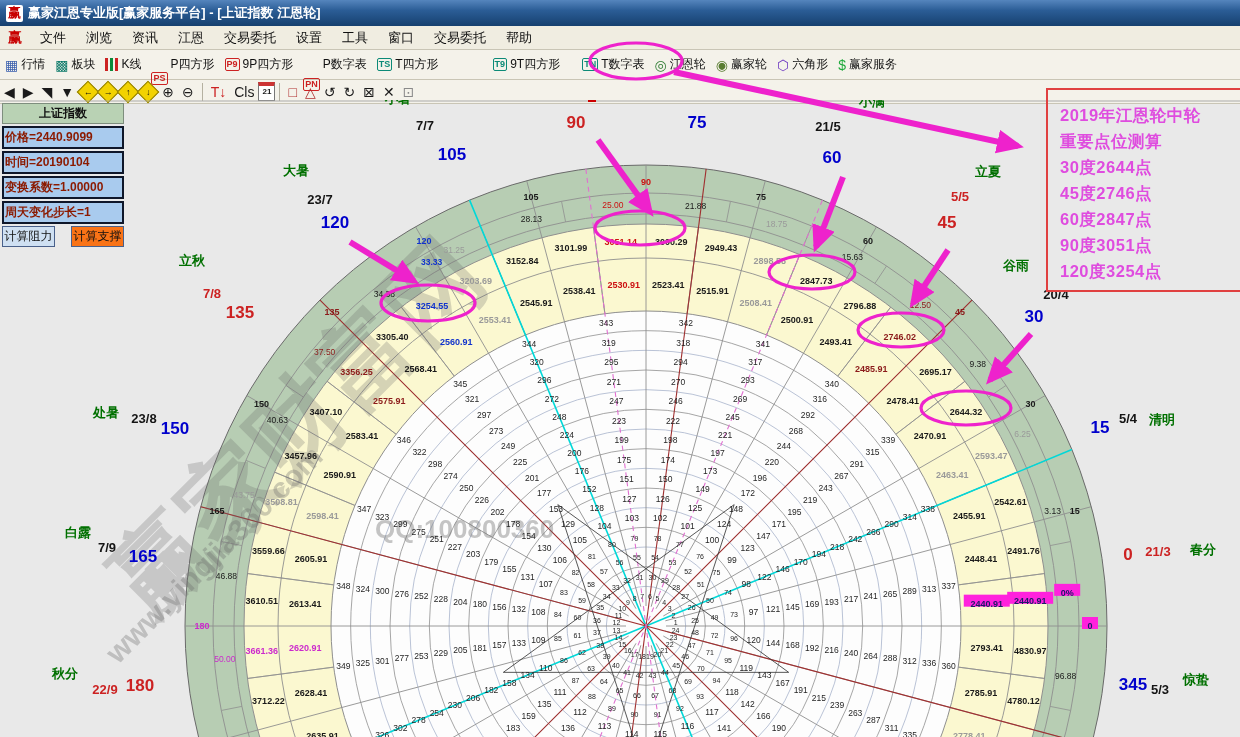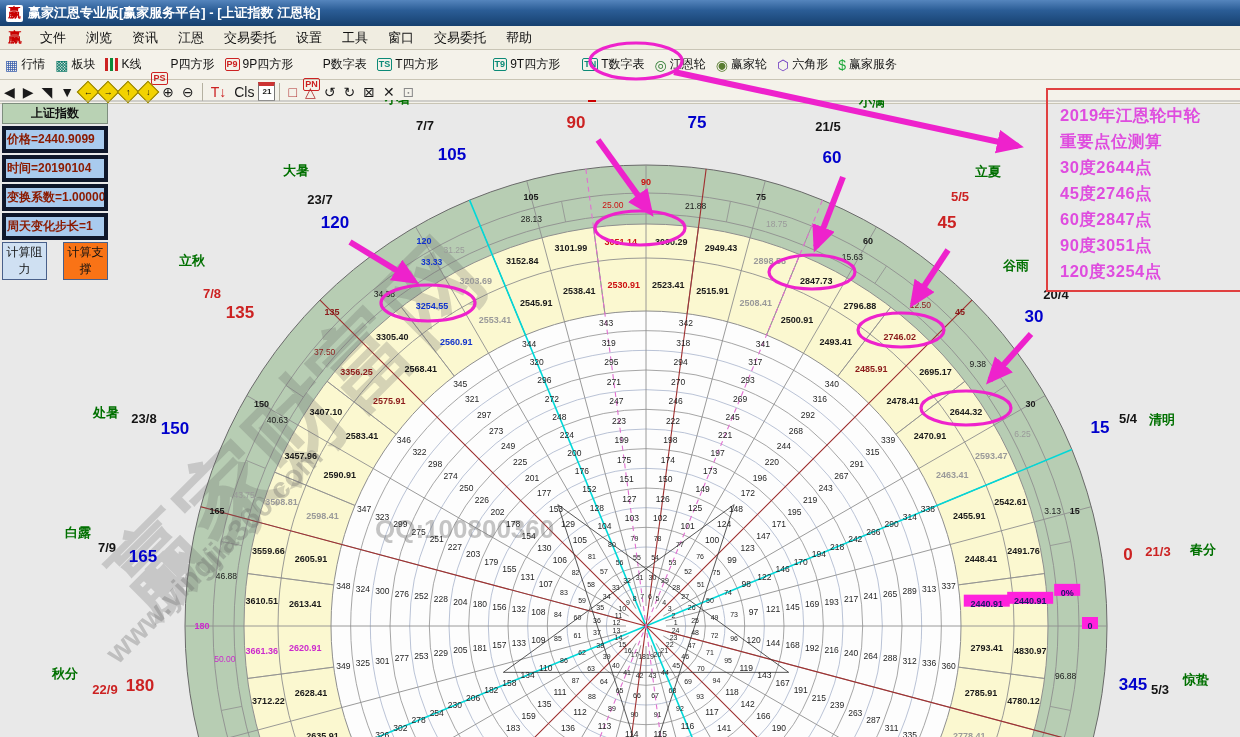--- a/index.html
+++ b/index.html
@@ -21,23 +21,23 @@
   .icon-kline{display:inline-block;width:13px;height:13px;
     background:repeating-linear-gradient(90deg,#cc2222 0 3px,transparent 3px 5px,#0a8a3a 5px 8px,transparent 8px 10px,#cc2222 10px 13px)}
   .tool-btn{padding:0 4px;display:flex;align-items:center;justify-content:center;height:100%;font-size:14px}
   .diamond{width:14px;height:14px;background:#f2d200;border:1px solid #8a7a00;transform:rotate(45deg);
     display:flex;align-items:center;justify-content:center;font-size:9px;color:#111;margin:0 2px}
   .diamond>span{transform:rotate(-45deg)}
   .cal{width:15px;height:14px;border:1px solid #777;background:#fff;font-size:8px;text-align:center;line-height:12px;
     border-top:4px solid #cc3333;color:#1a1a1a;font-weight:bold}
   .tb-sep{width:1px;height:18px;background:#b5b1a1;margin:0 4px}
   
-  .info-panel{position:absolute;left:2px;top:103px;width:106px;font-size:12px;z-index:6}
+  .info-panel{position:absolute;left:2px;top:103px;width:122px;font-size:12px;z-index:6}
   .info-header{background:#b9d2b4;border:1px solid #7e8e7e;text-align:center;font-weight:bold;color:#111;padding:1px 0;margin-bottom:2px}
-  .info-row{background:#a9cbee;border:4px solid #0f172a;color:#8b1a00;font-weight:bold;padding:1px 1px;margin-bottom:2px;white-space:nowrap;overflow:hidden}
+  .info-row{background:#a9cbee;border:2px solid #0f172a;color:#8b1a00;font-weight:bold;padding:1px 1px;margin-bottom:2px;white-space:nowrap;overflow:hidden}
   .info-buttons{display:flex;gap:16px}
   .calc-btn{flex:1;border:1px solid #49608a;background:#cfe0f2;color:#111;text-align:center;padding:1px 0;font-size:12px;cursor:default}
   .calc-btn.alt{background:#f97316}
   
   .red-box{position:absolute;left:1046px;top:88px;width:190px;height:188px;border:2px solid #e04040;
     color:#df4cdf;font-size:16.5px;font-weight:600;line-height:26px;padding:12px 0 0 12px;z-index:7;letter-spacing:.5px}
   
   #chart-wrap{position:absolute;left:0;top:100px;width:1240px;height:637px}
   #overlay-svg{position:absolute;left:0;top:0;width:1240px;height:737px;z-index:9;pointer-events:none}
 </style>

